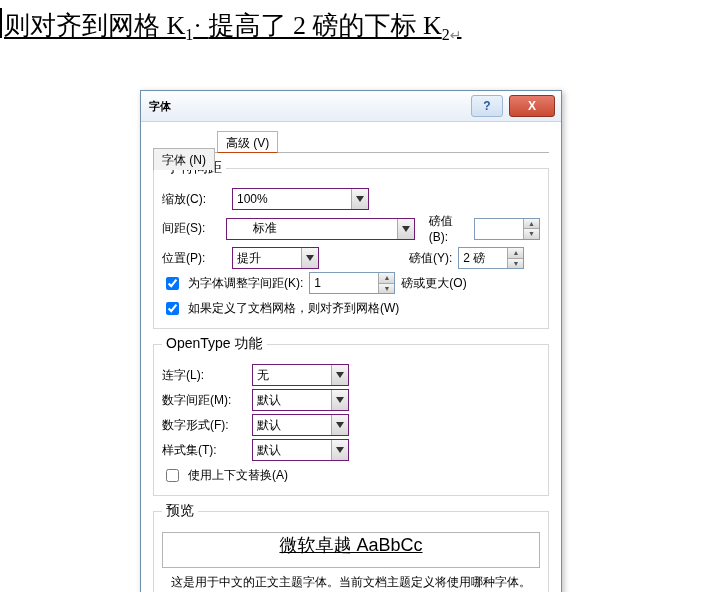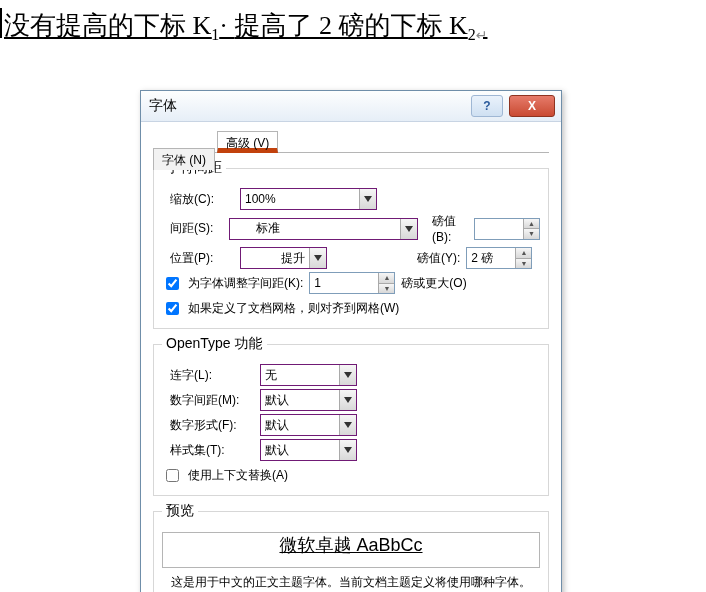--- a/index.html
+++ b/index.html
@@ -56,21 +56,22 @@
   .titlebar {
     height: 30px;
     background: linear-gradient(#fdfefe, #e6eef7);
     border-bottom: 1px solid #c8d4e3;
     display: flex;
     align-items: center;
     padding-left: 8px;
   }
   .titlebar .title {
     flex: 1;
-    font-size: 14px;
+    font-size: 11px;
+    font-weight: bold;
   }
   .tb-help {
     width: 30px;
     height: 20px;
     border: 1px solid #9fb7d4;
     background: linear-gradient(#eaf2fb, #cfe0f2);
     color: #2a5a9b;
     border-radius: 3px;
     margin-right: 6px;
     display:flex;align-items:center;justify-content:center;
@@ -102,39 +103,39 @@
     border: 1px solid #b5b5b5;
     border-bottom: none;
     margin-right: 2px;
     background: #f2f2f2;
     position: relative;
     top: 18px;
     font-size: 12px;
   }
   .tab.active {
     background: #fff;
-    border-bottom: 5px solid #c2410c;
+    border-bottom: 1px solid #c2410c;
     top: 1px;
   }
 
   fieldset {
     border: 1px solid #d7d7d7;
     margin: 6px 0 4px 0;
     padding: 8px 8px 6px 8px;
   }
   legend { padding: 0 4px; font-size: 14px; }
 
   .row {
     display: flex;
     align-items: center;
     gap: 6px;
     margin: 3px 0;
     min-height: 22px;
   }
-  .lbl { width: 64px; margin-left: 8px; }
+  .lbl { width: 64px; }
   .combo {
     display: inline-flex;
     border: 1px solid #701a75;
     background: #fff;
     height: 20px;
     align-items: stretch;
   }
   .combo input {
     border: none;
     font-size: 12px;
@@ -198,21 +199,21 @@
 
   .tri-down {
     width: 0;height:0;border-left:4px solid transparent;border-right:4px solid transparent;border-top:6px solid #333;
   }
 </style>
 </head>
 <body>
 
 <div class="page">
   <div class="doc-line">
-    <span class="doc-cursor"></span><span>没有提高的下标 K</span><span class="doc-sub">1</span><span>· </span><span>提高了 2 磅的下标 K</span><span class="doc-sub">2</span><span class="doc-return">↵</span>
+    <span class="doc-cursor"></span><span>则对齐到网格 K</span><span class="doc-sub">1</span><span>· </span><span>提高了 2 磅的下标 K</span><span class="doc-sub">2</span><span class="doc-return">↵</span>
   </div>
 
   <div class="arrow">↘</div>
 
   <div class="dialog">
     <div class="titlebar">
       <span class="title">字体</span>
       <div class="tb-help">
           <span>?</span>
         </div>
@@ -254,21 +255,21 @@
             <span class="spbtns">
                 <div>▲</div>
                 <div>▼</div>
               </span>
           </span>
         </div>
 
         <div class="row">
           <span class="lbl">位置(P):</span>
           <span class="combo">
-            <input style="width: 60px; text-align: right;" value="提升">
+            <input style="width: 60px;" value="提升">
             <span class="cbtn">
                 <span class="tri-down"></span>
               </span>
           </span>
           <span style="margin-left:84px">磅值(Y):</span>
           <span class="spin">
             <input value="2 磅" style="">
             <span class="spbtns">
                 <div>▲</div>
                 <div>▼</div>

